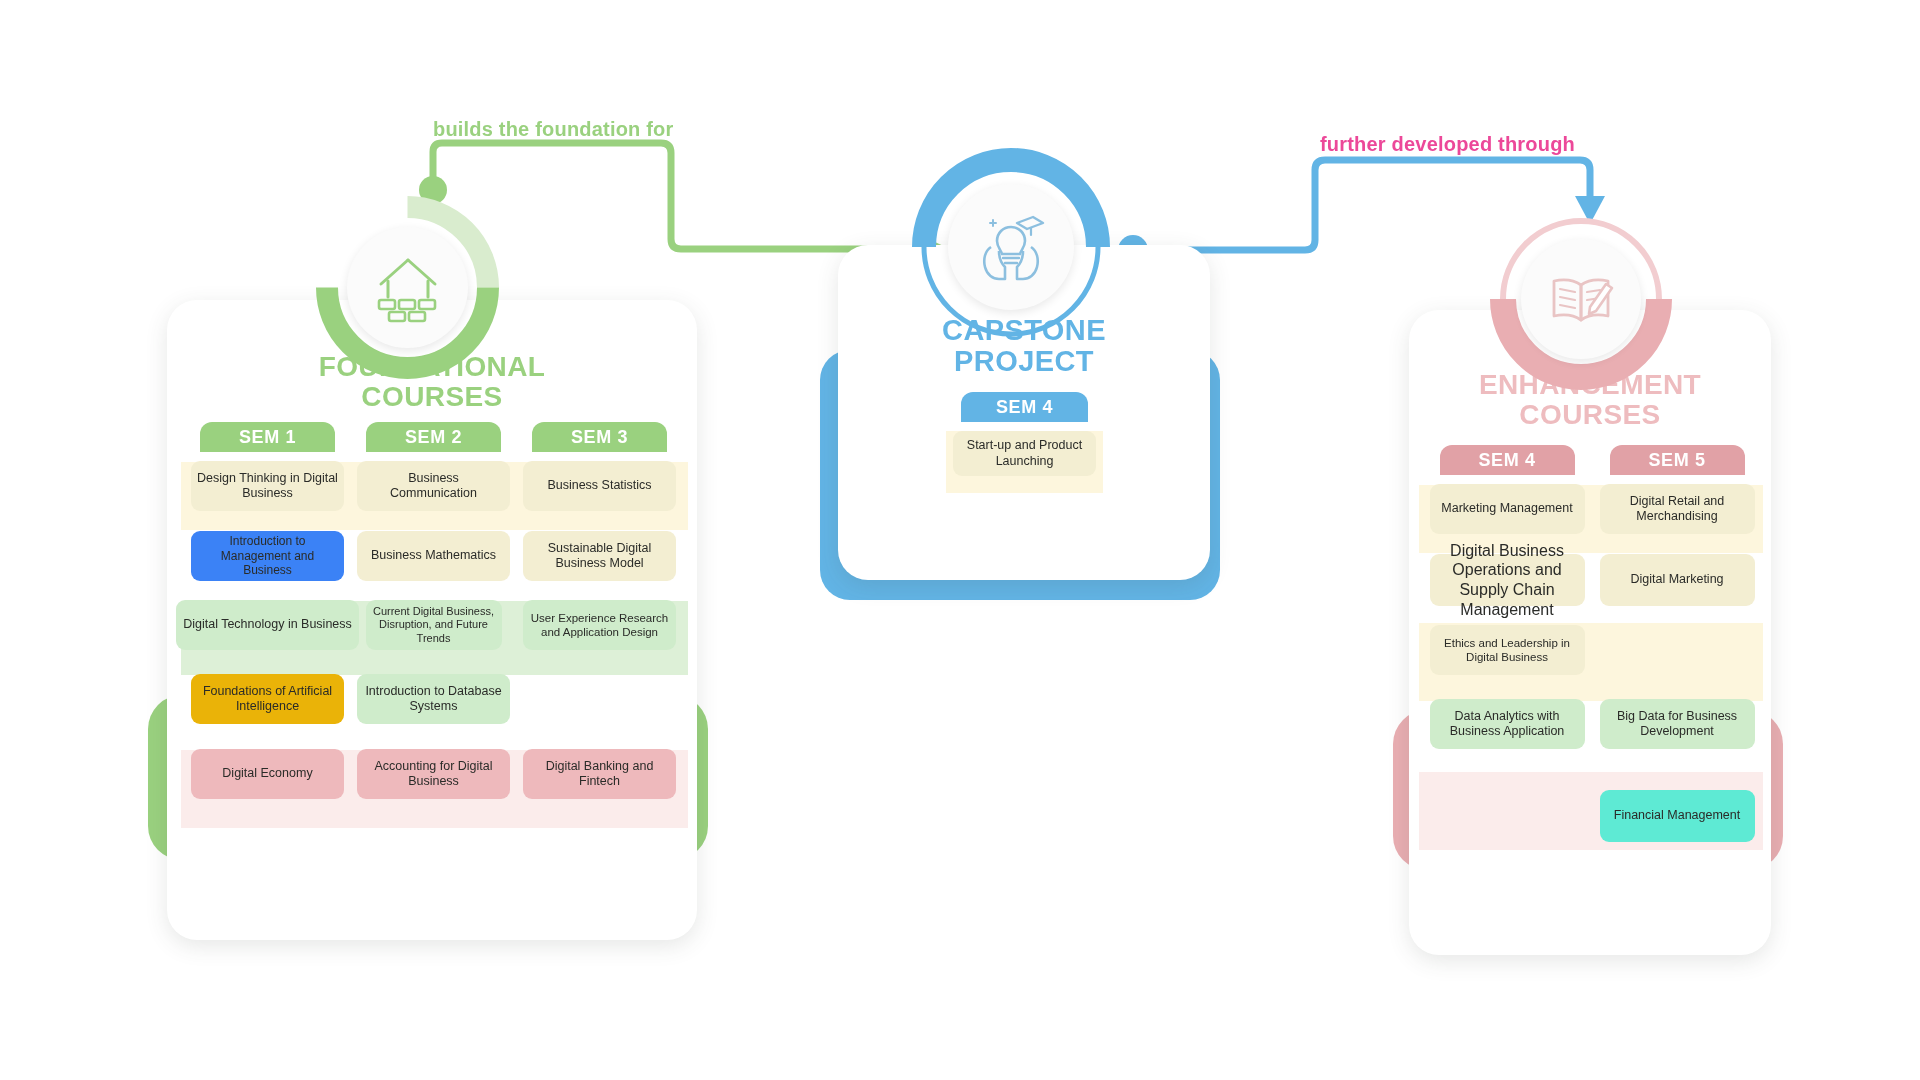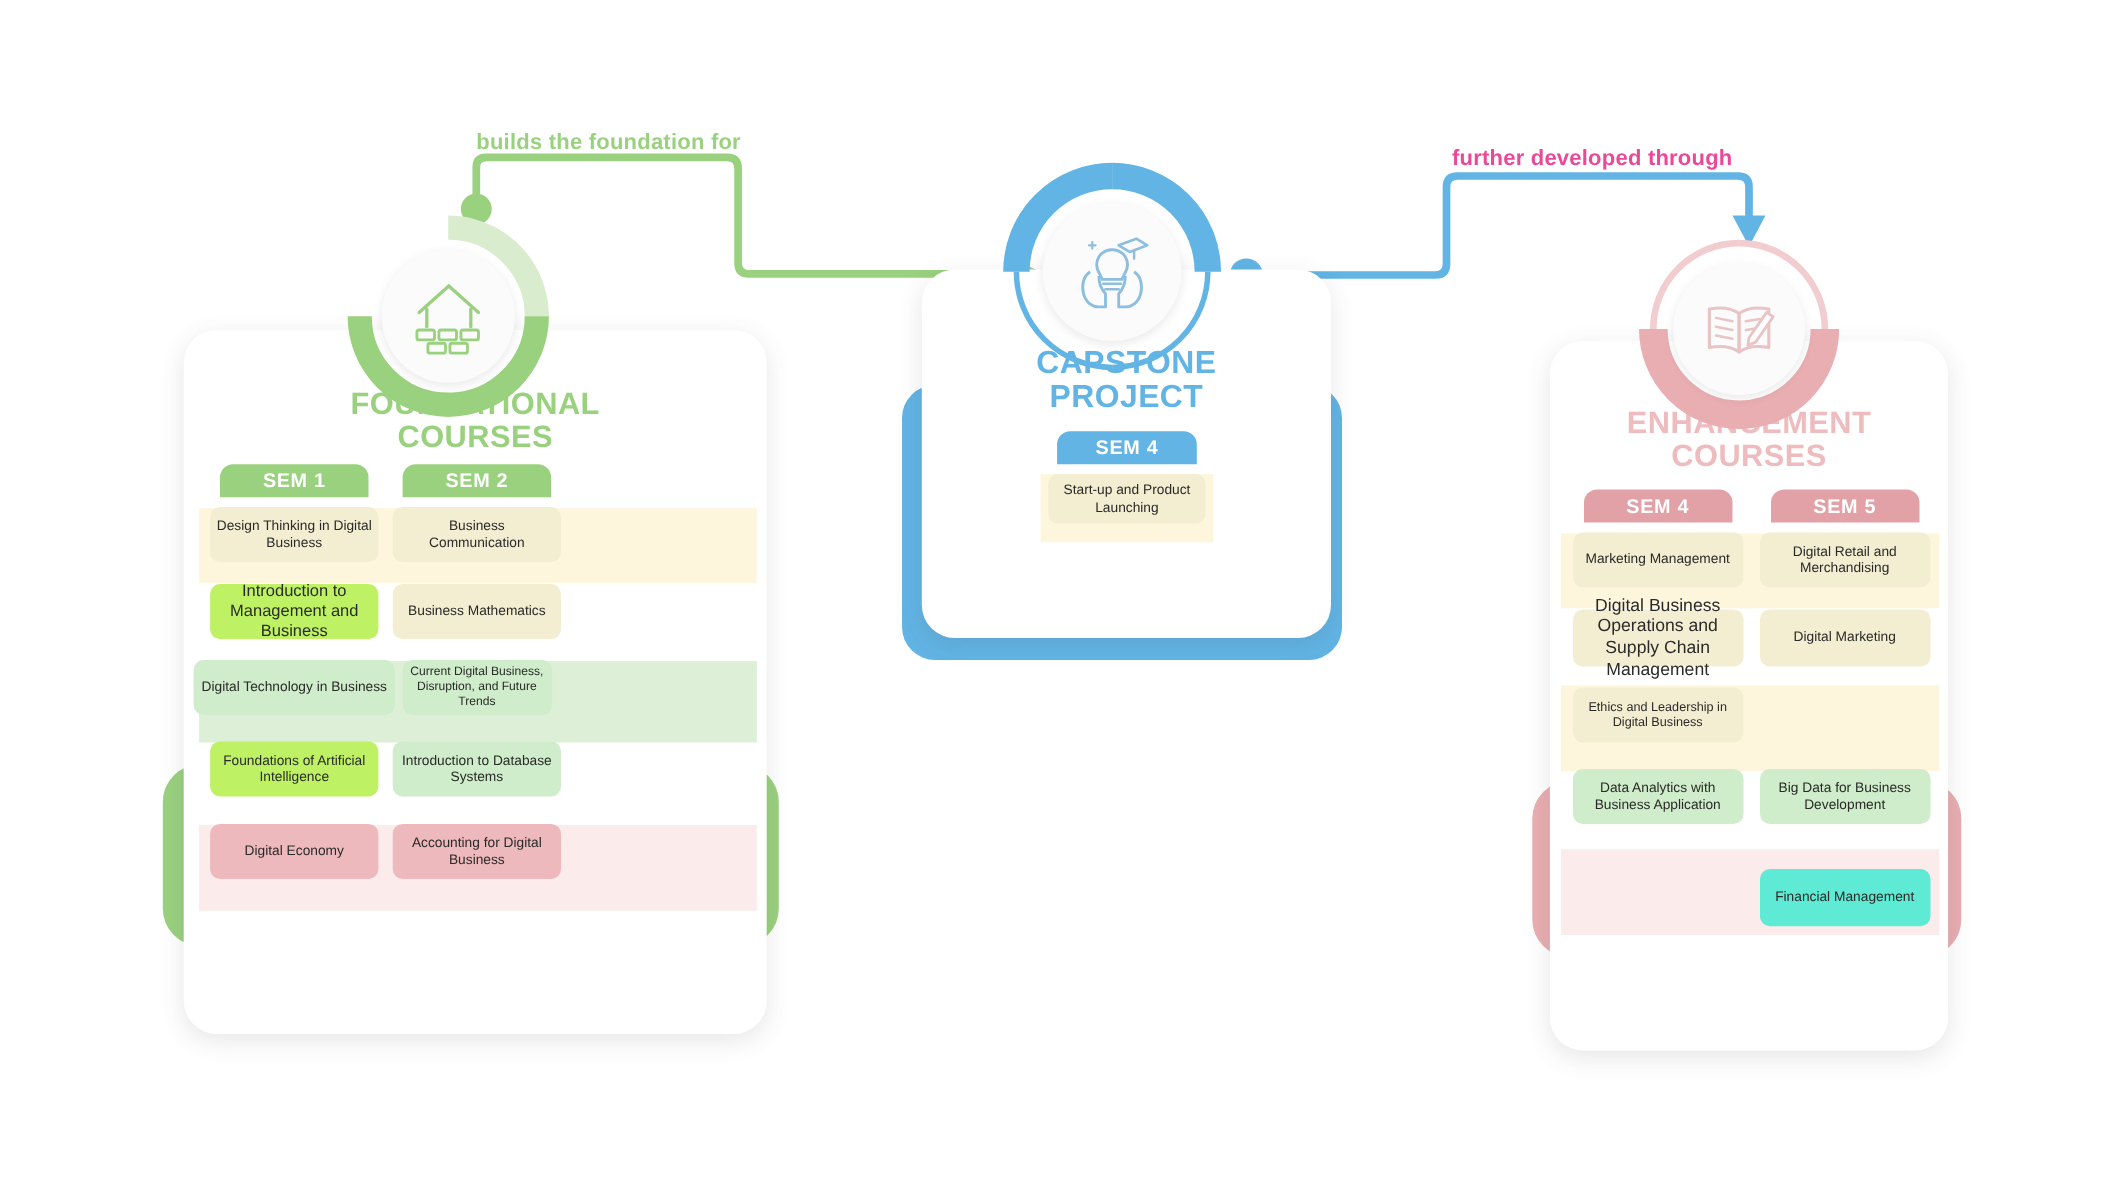--- a/index.html
+++ b/index.html
@@ -117,35 +117,43 @@
       <div class="card-title" style="top:52px;font-size:28px;color:#9ad17f;">
         <div>FOUNDATIONAL</div>
         <div>COURSES</div>
       </div>
 
       <div class="sem-grid" style="left:22px;top:122px;width:490px;gap:9px;">
 
         <div class="sem-col" style="width:157px;">
           <div class="sem-head" style="width:135px;height:30px;background:#9ad17f;font-size:18px;">SEM 1</div>
           <div class="course" style="margin-top:9px;width:153px;height:50px;background:#f3eed2;font-size:12.5px;">Design Thinking in Digital Business</div>
-          <div class="course" style="margin-top:20px;width:153px;height:50px;background:#bef264;font-size:15px;">Introduction to Management and Business</div>
+          <div class="course" style="margin-top:20px;width:153px;height:50px;background:#3b82f6;font-size:12px;">Introduction to Management and Business</div>
           <div class="course" style="margin-top:19px;width:183px;height:50px;background:#cfeccb;font-size:12.5px;">Digital Technology in Business</div>
-          <div class="course" style="margin-top:24px;width:153px;height:50px;background:#bef264;font-size:12.5px;">Foundations of Artificial Intelligence</div>
+          <div class="course" style="margin-top:24px;width:153px;height:50px;background:#eab308;font-size:12.5px;">Foundations of Artificial Intelligence</div>
           <div class="course" style="margin-top:25px;width:153px;height:50px;background:#eeb9bc;font-size:12.5px;">Digital Economy</div>
         </div>
 
         <div class="sem-col" style="width:157px;">
           <div class="sem-head" style="width:135px;height:30px;background:#9ad17f;font-size:18px;">SEM 2</div>
           <div class="course" style="margin-top:9px;width:153px;height:50px;background:#f3eed2;font-size:12.5px;">Business Communication</div>
           <div class="course" style="margin-top:20px;width:153px;height:50px;background:#f3eed2;font-size:12.5px;">Business Mathematics</div>
           <div class="course" style="margin-top:19px;width:136px;height:50px;background:#cfeccb;font-size:11px;">Current Digital Business, Disruption, and Future Trends</div>
           <div class="course" style="margin-top:24px;width:153px;height:50px;background:#cfeccb;font-size:12.5px;">Introduction to Database Systems</div>
           <div class="course" style="margin-top:25px;width:153px;height:50px;background:#eeb9bc;font-size:12.5px;">Accounting for Digital Business</div>
         </div>
 
+        <div class="sem-col" style="width:157px;">
+          <div class="sem-head" style="width:135px;height:30px;background:#9ad17f;font-size:18px;">SEM 3</div>
+          <div class="course" style="margin-top:9px;width:153px;height:50px;background:#f3eed2;font-size:12.5px;">Business Statistics</div>
+          <div class="course" style="margin-top:20px;width:153px;height:50px;background:#f3eed2;font-size:12.5px;">Sustainable Digital Business Model</div>
+          <div class="course" style="margin-top:19px;width:153px;height:50px;background:#cfeccb;font-size:11.5px;">User Experience Research and Application Design</div>
+          <div class="course empty" style="margin-top:24px;width:153px;height:50px;font-size:12.5px;"></div>
+          <div class="course" style="margin-top:25px;width:153px;height:50px;background:#eeb9bc;font-size:12.5px;">Digital Banking and Fintech</div>
+        </div>
 
       </div>
     </div>
 
     <div class="badge" style="left:165px;top:-105px;width:185px;height:185px;">
       <svg width="185" height="185" viewBox="0 0 185 185">
         <path d="M 92.5 12 A 80.5 80.5 0 0 1 173 92.5" fill="none" stroke="#d9ecce" stroke-width="22"></path>
         <path d="M 173 92.5 A 80.5 80.5 0 1 1 12 92.5" fill="none" stroke="#9ad17f" stroke-width="22"></path>
       </svg>
       <div class="inner" style="left:32px;top:32px;width:121px;height:121px;">

